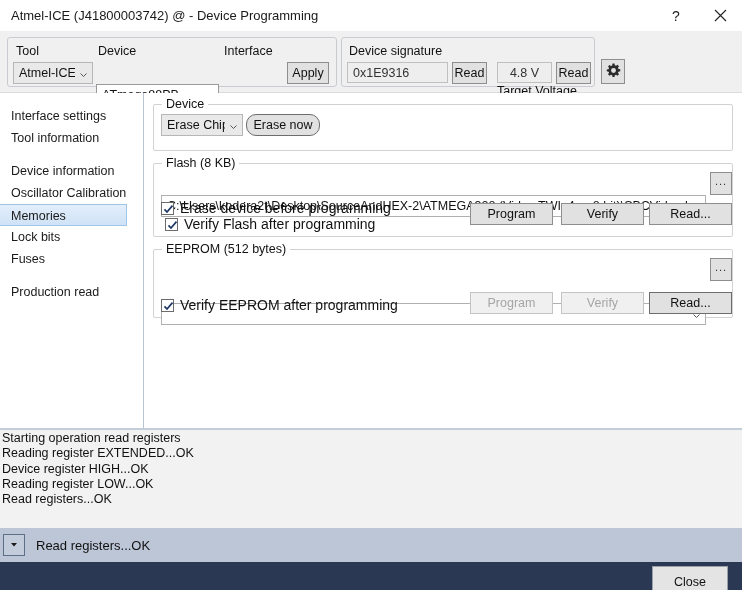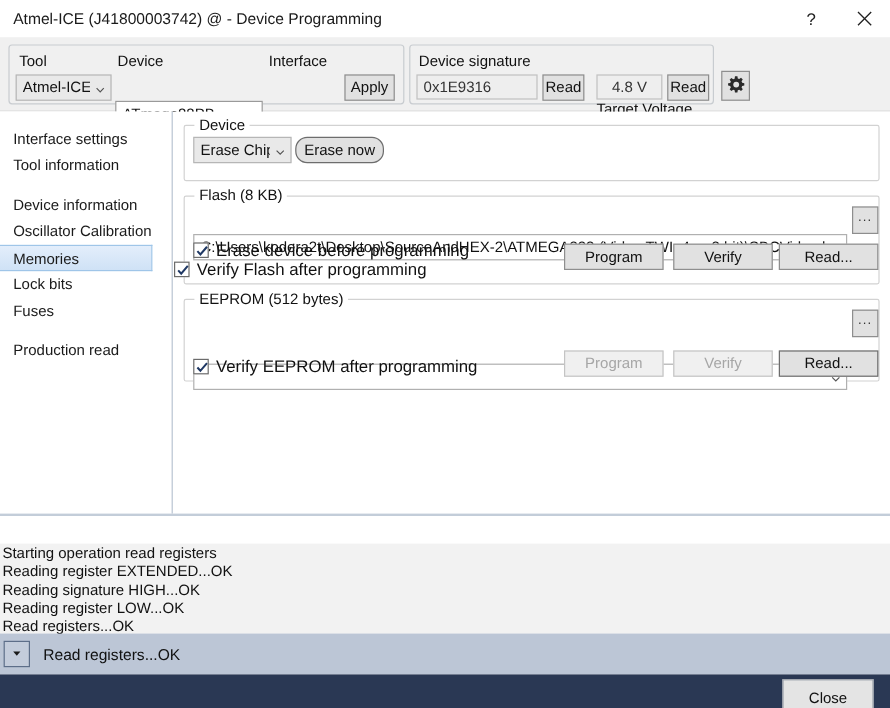--- a/index.html
+++ b/index.html
@@ -276,21 +276,20 @@
     background: #c3cdd9;
   }
   .log {
     position: absolute;
     left: 0; top: 430px;
     width: 742px; height: 98px;
     background: #f2f2f2;
     padding: 1px 2px 0 2px;
     box-sizing: border-box;
     overflow: hidden;
-    margin-top: 23px;
   }
   .logline {
     font-size: 12.5px;
     line-height: 15.3px;
     color: #111;
     white-space: nowrap;
   }
 
   
   .statusbar {
@@ -494,21 +493,21 @@
       </div>
 
       <div class="cbrow" style="left:16px; top:107px;">
         <span class="cbox">
           <svg width="11" height="11" viewBox="0 0 11 11">
               <path d="M1.5 5.3 L4 8 L9.5 1.6" stroke="#1f3864" stroke-width="1.7" fill="none"></path>
             </svg>
         </span>
         <span>Erase device before programming</span>
       </div>
-      <div class="cbrow" style="left:0; top:123px;">
+      <div class="cbrow" style="left:20px; top:123px;">
         <span class="cbox">
           <svg width="11" height="11" viewBox="0 0 11 11">
               <path d="M1.5 5.3 L4 8 L9.5 1.6" stroke="#1f3864" stroke-width="1.7" fill="none"></path>
             </svg>
         </span>
         <span>Verify Flash after programming</span>
       </div>
 
       <div class="ctl btn" style="left:325px; top:110px; width:83px;">
         <span>Program</span>
@@ -554,21 +553,21 @@
         <span>Read...</span>
       </div>
 
     </div>
   </div>
 
   <div class="logsep"></div>
   <div class="log">
     <div class="logline">Starting operation read registers</div>
     <div class="logline">Reading register EXTENDED...OK</div>
-    <div class="logline">Reading signature HIGH...OK</div>
+    <div class="logline">Device register HIGH...OK</div>
     <div class="logline">Reading register LOW...OK</div>
     <div class="logline">Read registers...OK</div>
   </div>
 
   <div class="statusbar">
     <div class="status-toggle">
       <span>
         <svg width="10" height="10" viewBox="0 0 10 10">
             <path d="M2 4 L8 4 L5 7.5 Z" fill="#1a1a1a"></path>
           </svg>

